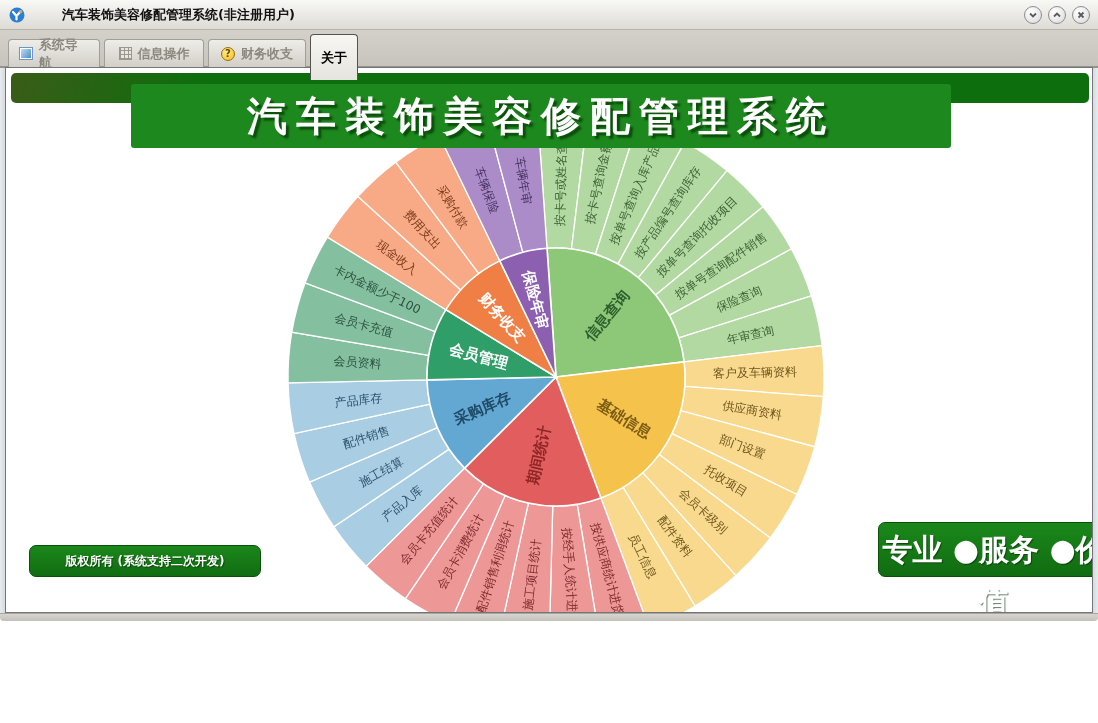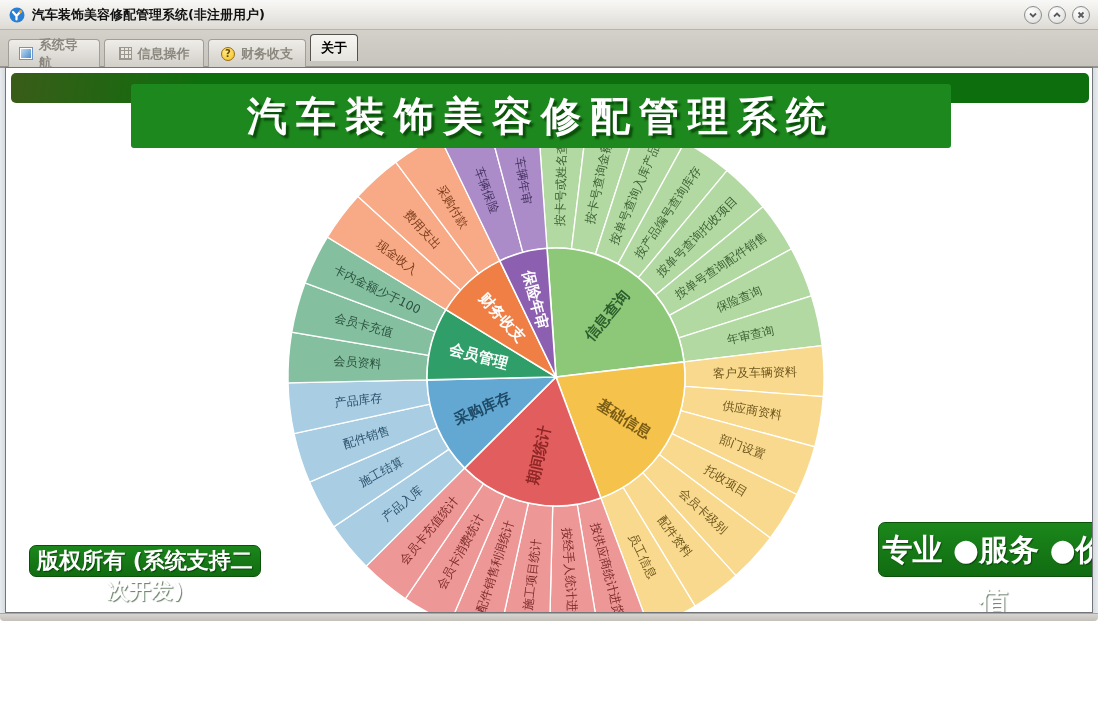--- a/index.html
+++ b/index.html
@@ -2,37 +2,37 @@
 <html><head>
 <meta charset="utf-8">
 <style>
   * { margin:0; padding:0; box-sizing:border-box; }
   body { background:#ffffff; font-family:"DejaVu Sans", sans-serif; }
   .screen { position:relative; width:1098px; height:723px; background:#ffffff; overflow:hidden; }
 
   
   .titlebar { position:absolute; left:0; top:0; width:1098px; height:30px;
     background:linear-gradient(#f8f8f6,#dedbd5); border-bottom:1px solid #b7b3ad;
-    display:flex; align-items:center; }
+    display:flex; align-items:center;gap:30px; }
   .app-icon { margin-left:9px; width:16px; height:16px; }
   .window-title { margin-left:7px; font-size:13px; font-weight:bold; color:#111; }
   .win-buttons { position:absolute; right:8px; top:6px; display:flex; gap:6px; }
   .win-btn { width:18px; height:18px; border-radius:50%; border:1px solid #8d8d8d;
     background:radial-gradient(circle at 35% 30%, #ffffff, #d9d9d9); display:flex;
     align-items:center; justify-content:center; cursor:default; }
   .win-btn svg { width:10px; height:10px; stroke:#5a5a5a; stroke-width:1.8; fill:none; }
 
   
   .tabbar { position:absolute; left:0; top:30px; width:1098px; height:38px;
     background:linear-gradient(#d4d1cb,#c7c4be); border-bottom:2px solid #96938d; }
   .tab { position:absolute; top:9px; height:28px; border:1px solid #a19e97; border-bottom:none;
     border-radius:4px 4px 0 0; background:linear-gradient(#efede8,#d2cfc9);
     display:flex; align-items:center; justify-content:center; gap:6px;
     font-size:13px; font-weight:bold; color:#8b887f; padding:0 10px; }
-  .tab.active { top:4px; height:27px; background:linear-gradient(#f7f6f2,#e6e4de);
+  .tab.active { top:4px; height:46px; background:linear-gradient(#f7f6f2,#e6e4de);
     border:1px solid #55534e; border-bottom:none; color:#000; z-index:3; }
   .tab-icon-window { width:14px; height:13px; border:1px solid #6f96c2; background:linear-gradient(130deg,#cfe3f5,#3d85c8); box-shadow:inset 0 0 0 1px #fff; }
   .tab-icon-grid { width:13px; height:13px;
     background:
       repeating-linear-gradient(0deg,#9a978f 0 1px,transparent 1px 4px),
       repeating-linear-gradient(90deg,#9a978f 0 1px,transparent 1px 4px),
       #e8e6e0; border:1px solid #9a978f; }
   .tab-icon-help { width:14px; height:14px; border-radius:50%; background:radial-gradient(circle at 35% 30%, #ffe98a, #f4c21a); border:1px solid #9a6b12;
     color:#6b4a08; font-size:10px; font-weight:bold; line-height:12px; text-align:center; }
 
@@ -49,21 +49,21 @@
   .topbar-green { position:absolute; left:5px; top:5px; width:1078px; height:30px; z-index:2;
     background:linear-gradient(100deg,#3a5c18 0%, #0d6e0d 18%, #0d6e0d 100%); border-radius:5px; }
   .banner { position:absolute; left:125px; top:16px; width:820px; height:64px; z-index:3;
     background:#1d881d; border-radius:3px; display:flex; align-items:center; justify-content:center; }
   .banner-title { font-size:40px; font-weight:bold; color:#ffffff; letter-spacing:9px;
     white-space:nowrap; text-shadow:3px 3px 2px rgba(0,45,0,0.65); }
 
   .badge { position:absolute; z-index:4; background:linear-gradient(#1b871b,#116c11);
     border:1px solid #0a520a; color:#fff; font-weight:bold; text-align:center;
     border-radius:7px; text-shadow:1px 1px 1px rgba(0,40,0,.6); }
-  .badge-copyright { left:23px; top:477px; width:232px; height:32px; line-height:30px; font-size:22px; }
+  .badge-copyright { left:23px; top:477px; width:232px; height:32px; line-height:30px; font-size:12px; }
   .badge-slogan { left:844px; top:454px; width:232px; height:55px; line-height:53px; font-size:30px;margin-left:28px; }
 
   svg text { font-family:"DejaVu Sans", sans-serif; }
 </style>
 </head>
 <body>
 
 <div class="screen">
 
   <div class="titlebar">

